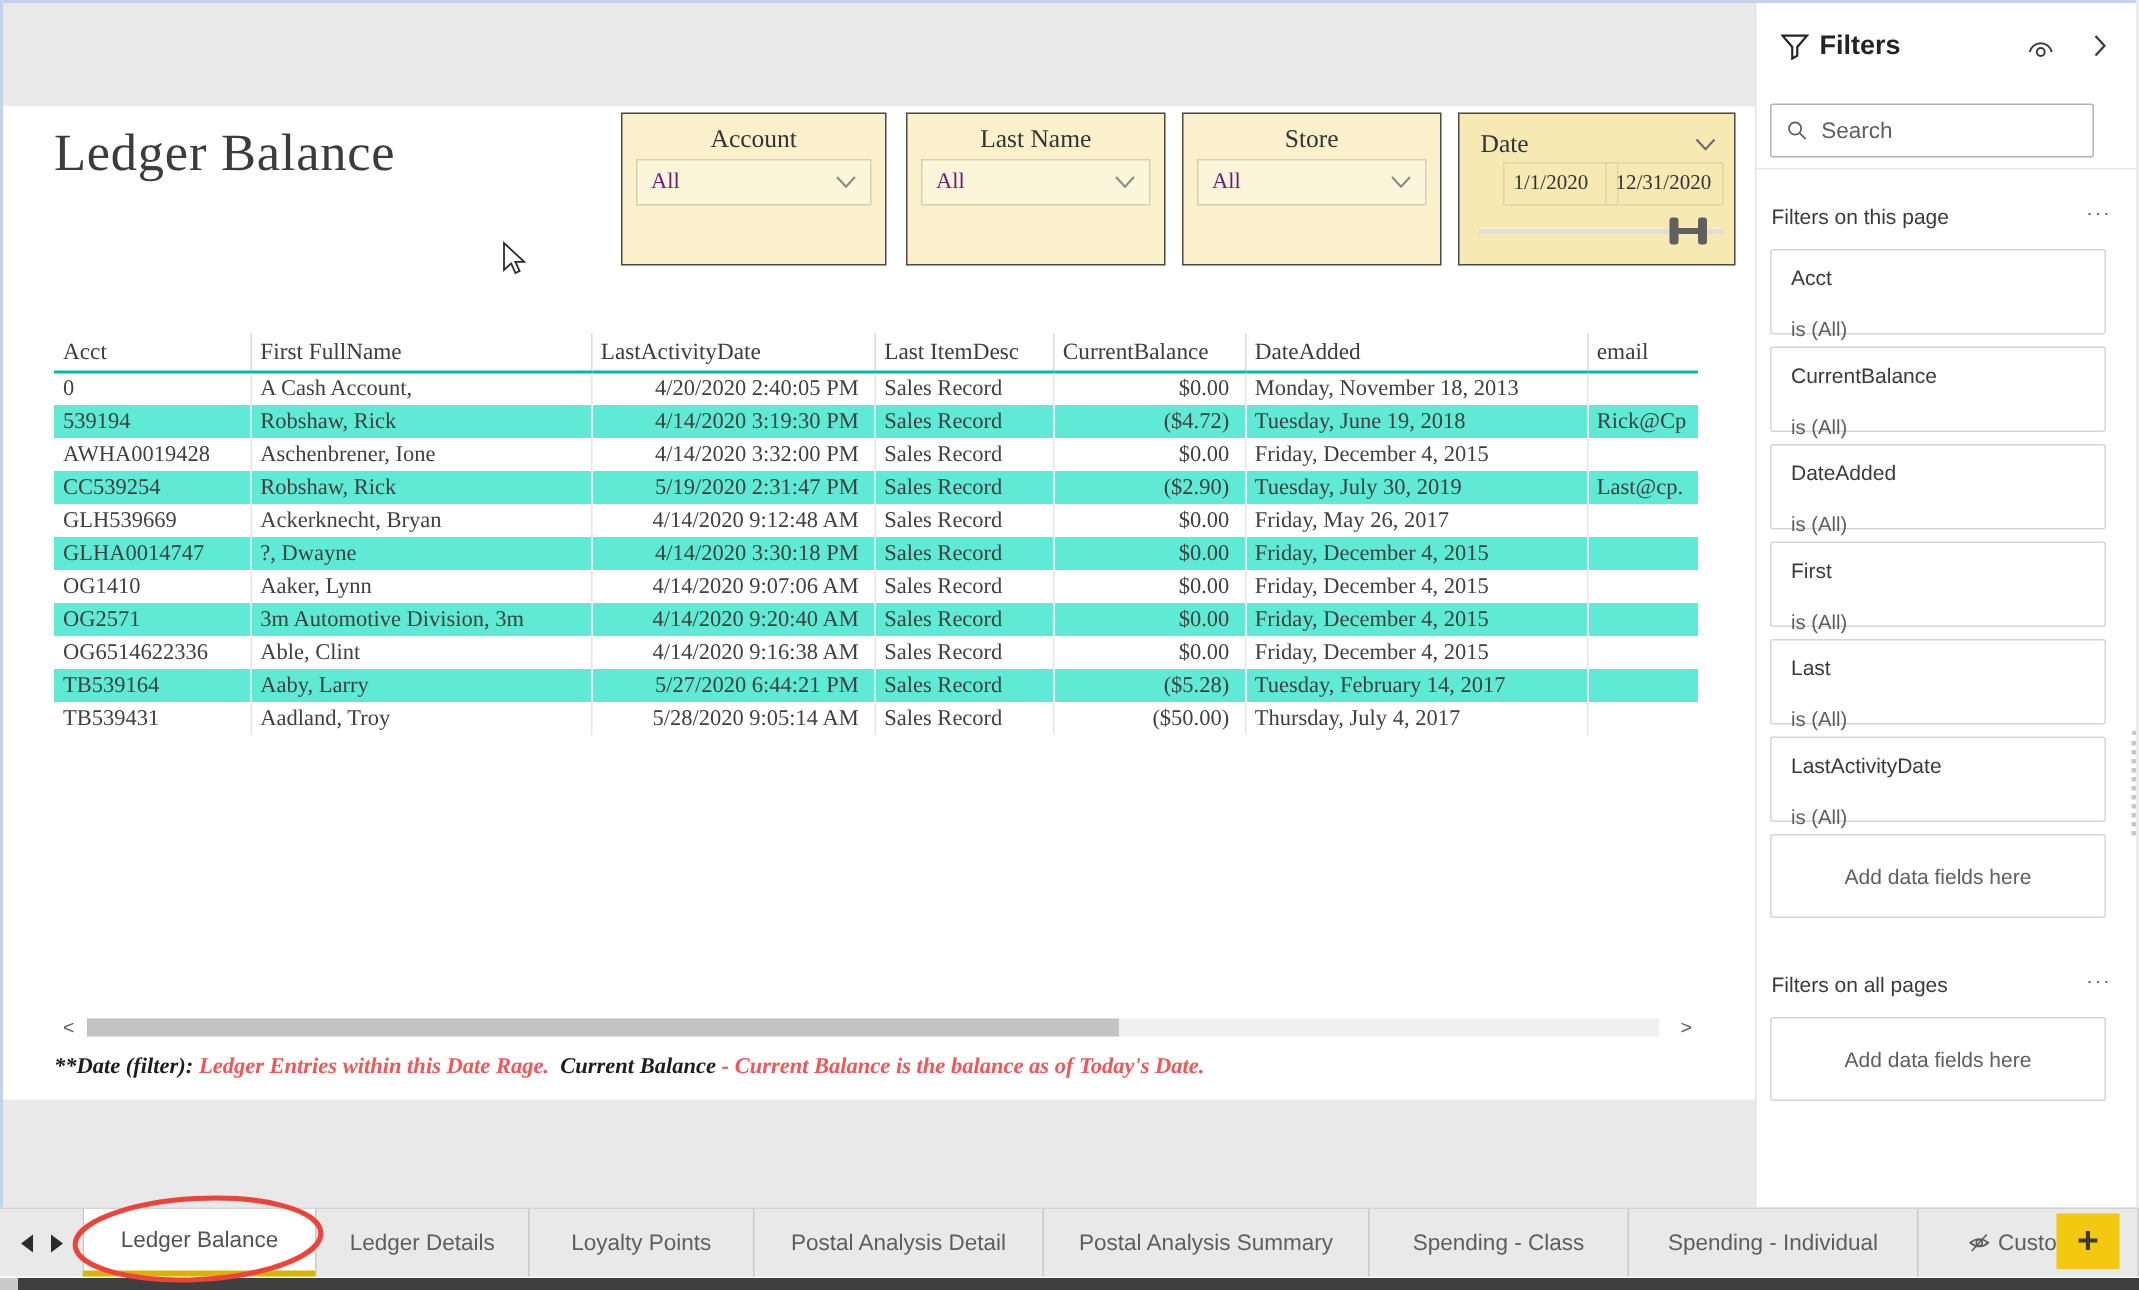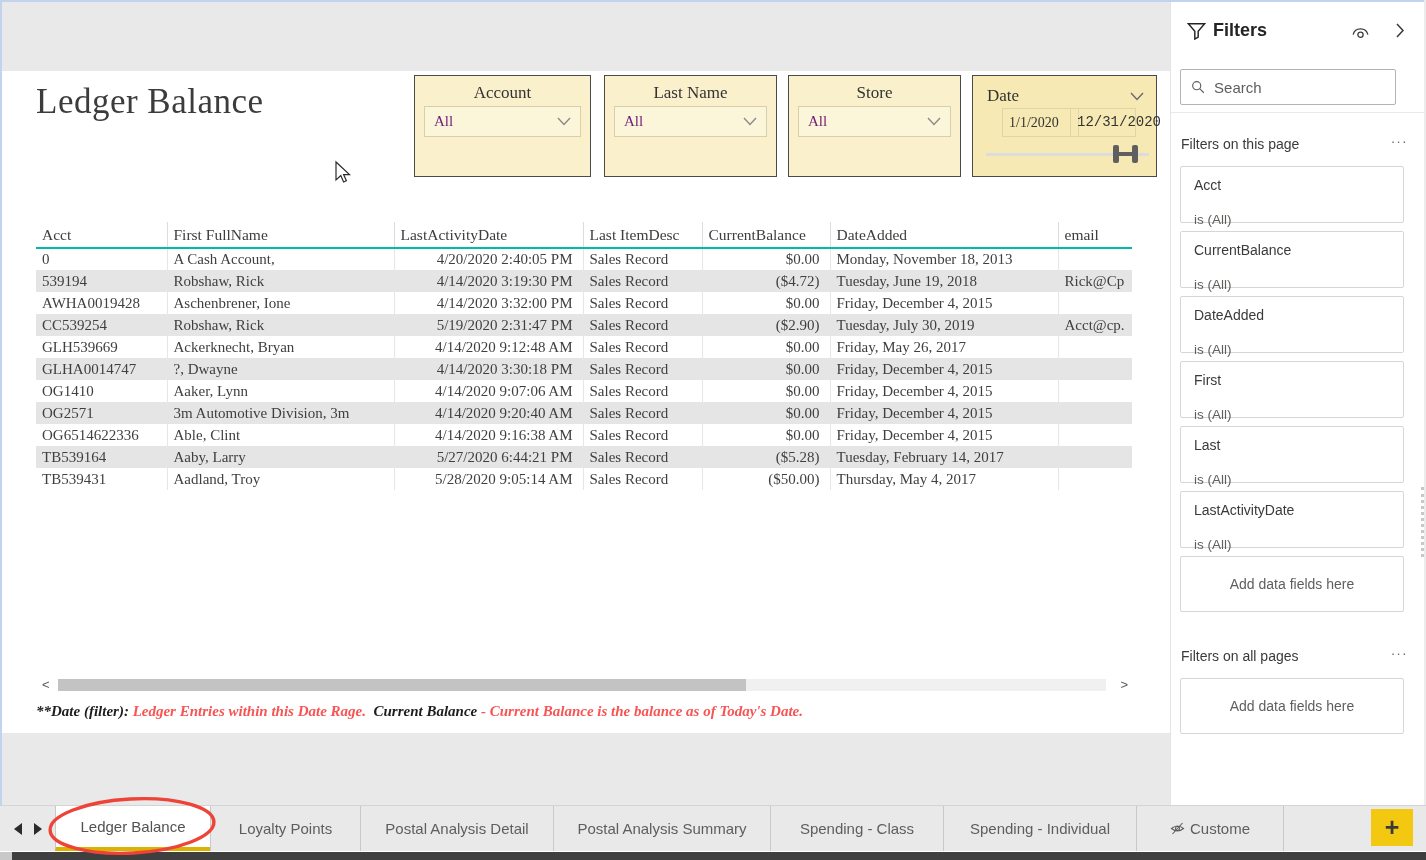--- a/index.html
+++ b/index.html
@@ -28,37 +28,37 @@
   .slicer-title { text-align:center; margin-top:7px; font:400 17px "Liberation Serif","DejaVu Serif",serif; color:#333; }
   .slicer-dd { position:absolute; left:9px; right:9px; top:30px; height:31px; border:1px solid #d9d0ab;
                background:rgba(255,255,255,.28); display:flex; align-items:center; padding:0 9px;
                font:400 15px "Liberation Serif","DejaVu Serif",serif; color:#701a75; }
   .slicer-dd .chev { margin-left:auto; }
   .date-head { position:absolute; left:14px; top:10px; font:400 17px "Liberation Serif","DejaVu Serif",serif; color:#333; }
   .date-chev { position:absolute; right:12px; top:16px; }
   .date-input { position:absolute; top:32px; height:29px; border:1px solid #e0d5a4; padding:0 6px;
                 font:400 14px/27px "Liberation Serif","DejaVu Serif",serif; color:#333; }
   .date-start { left:13px;  width:77px;margin-left:16px; }
-  .date-end   { left:97px;  width:66px;font-family:Liberation Mono, monospace; }
+  .date-end   { left:97px;  width:79px; }
   .date-track { position:absolute; left:13px; right:7px; top:77px; height:3px; background:#dcdcdc; }
   .date-handle{ position:absolute; left:140px; top:69px; width:25px; height:18px; }
   .date-handle .v { position:absolute; top:0; width:6px; height:18px; background:#5f5f5f; border-radius:2px; }
   .date-handle .v.l { left:0; } .date-handle .v.r { right:0; }
   .date-handle .h { position:absolute; left:3px; right:3px; top:7px; height:4px; background:#5f5f5f; }
 
   
   .table-wrap { position:absolute; left:34px; top:151px; width:1098px; overflow:hidden; }
   table { border-collapse:collapse; table-layout:fixed; width:1096px;
           font-family:"Liberation Serif","DejaVu Serif",serif; }
   th { font-weight:400; font-size:15.5px; color:#3d3d3d; text-align:left; padding:2px 6px; height:26px;
        border-bottom:2px solid #01b8aa; white-space:nowrap; overflow:hidden; }
   th + th { border-left:1px solid #dcdcdc; }
   td { font-size:15px; color:#3f3f3f; padding:1px 6px; height:22px; white-space:nowrap; overflow:hidden; }
   td + td { border-left:1px solid #e6e6e6; }
-  tr.band td { background:#e5e5e5; }
+  tr.band td { background:#5eead4; }
   td.num { text-align:right; padding-right:10px; }
 
   
   .hscroll { position:absolute; left:36px; top:607px; width:1090px; height:14px; }
   .hs-arrow { position:absolute; top:0; font:400 13px/14px "Liberation Sans",sans-serif; color:#5a5a5a; }
   .hs-left  { left:4px; } .hs-right { right:0; }
   .hs-track { position:absolute; left:20px; top:1px; width:1048px; height:12px; background:#f0f0f0; }
   .hs-thumb { position:absolute; left:0; top:0; width:688px; height:12px; background:#c3c3c3; }
 
   
@@ -222,21 +222,21 @@
               <td>Friday, December 4, 2015</td>
               <td></td>
             </tr>
             <tr class="band">
               <td>CC539254</td>
               <td>Robshaw, Rick</td>
               <td class="num">5/19/2020 2:31:47 PM</td>
               <td>Sales Record</td>
               <td class="num">($2.90)</td>
               <td>Tuesday, July 30, 2019</td>
-              <td>Acct@cp.</td>
+              <td>Last@cp.</td>
             </tr>
             <tr>
               <td>GLH539669</td>
               <td>Ackerknecht, Bryan</td>
               <td class="num">4/14/2020 9:12:48 AM</td>
               <td>Sales Record</td>
               <td class="num">$0.00</td>
               <td>Friday, May 26, 2017</td>
               <td></td>
             </tr>
@@ -284,21 +284,21 @@
               <td class="num">($5.28)</td>
               <td>Tuesday, February 14, 2017</td>
               <td></td>
             </tr>
             <tr>
               <td>TB539431</td>
               <td>Aadland, Troy</td>
               <td class="num">5/28/2020 9:05:14 AM</td>
               <td>Sales Record</td>
               <td class="num">($50.00)</td>
-              <td>Thursday, May 4, 2017</td>
+              <td>Thursday, July 4, 2017</td>
               <td></td>
             </tr>
           </tbody>
         </table>
     </div>
 
     <div class="hscroll">
       <span class="hs-arrow hs-left">&lt;</span>
       <div class="hs-track">
         <div class="hs-thumb"></div>
@@ -379,20 +379,23 @@
     <div class="pane-scroll"></div>
   </aside>
 
   <div class="tabbar">
     <div class="nav-arrow nav-left"></div>
     <div class="nav-arrow nav-right"></div>
     <div class="tabs">
         <div class="tab active" style="width: 155px;">
           <span>Ledger Balance</span>
         </div>
+        <div class="tab" style="width: 142px;">
+          <span>Ledger Details</span>
+        </div>
         <div class="tab" style="width: 150px;">
           <span>Loyalty Points</span>
         </div>
         <div class="tab" style="width: 193px;">
           <span>Postal Analysis Detail</span>
         </div>
         <div class="tab" style="width: 217px;">
           <span>Postal Analysis Summary</span>
         </div>
         <div class="tab" style="width: 173px;">

